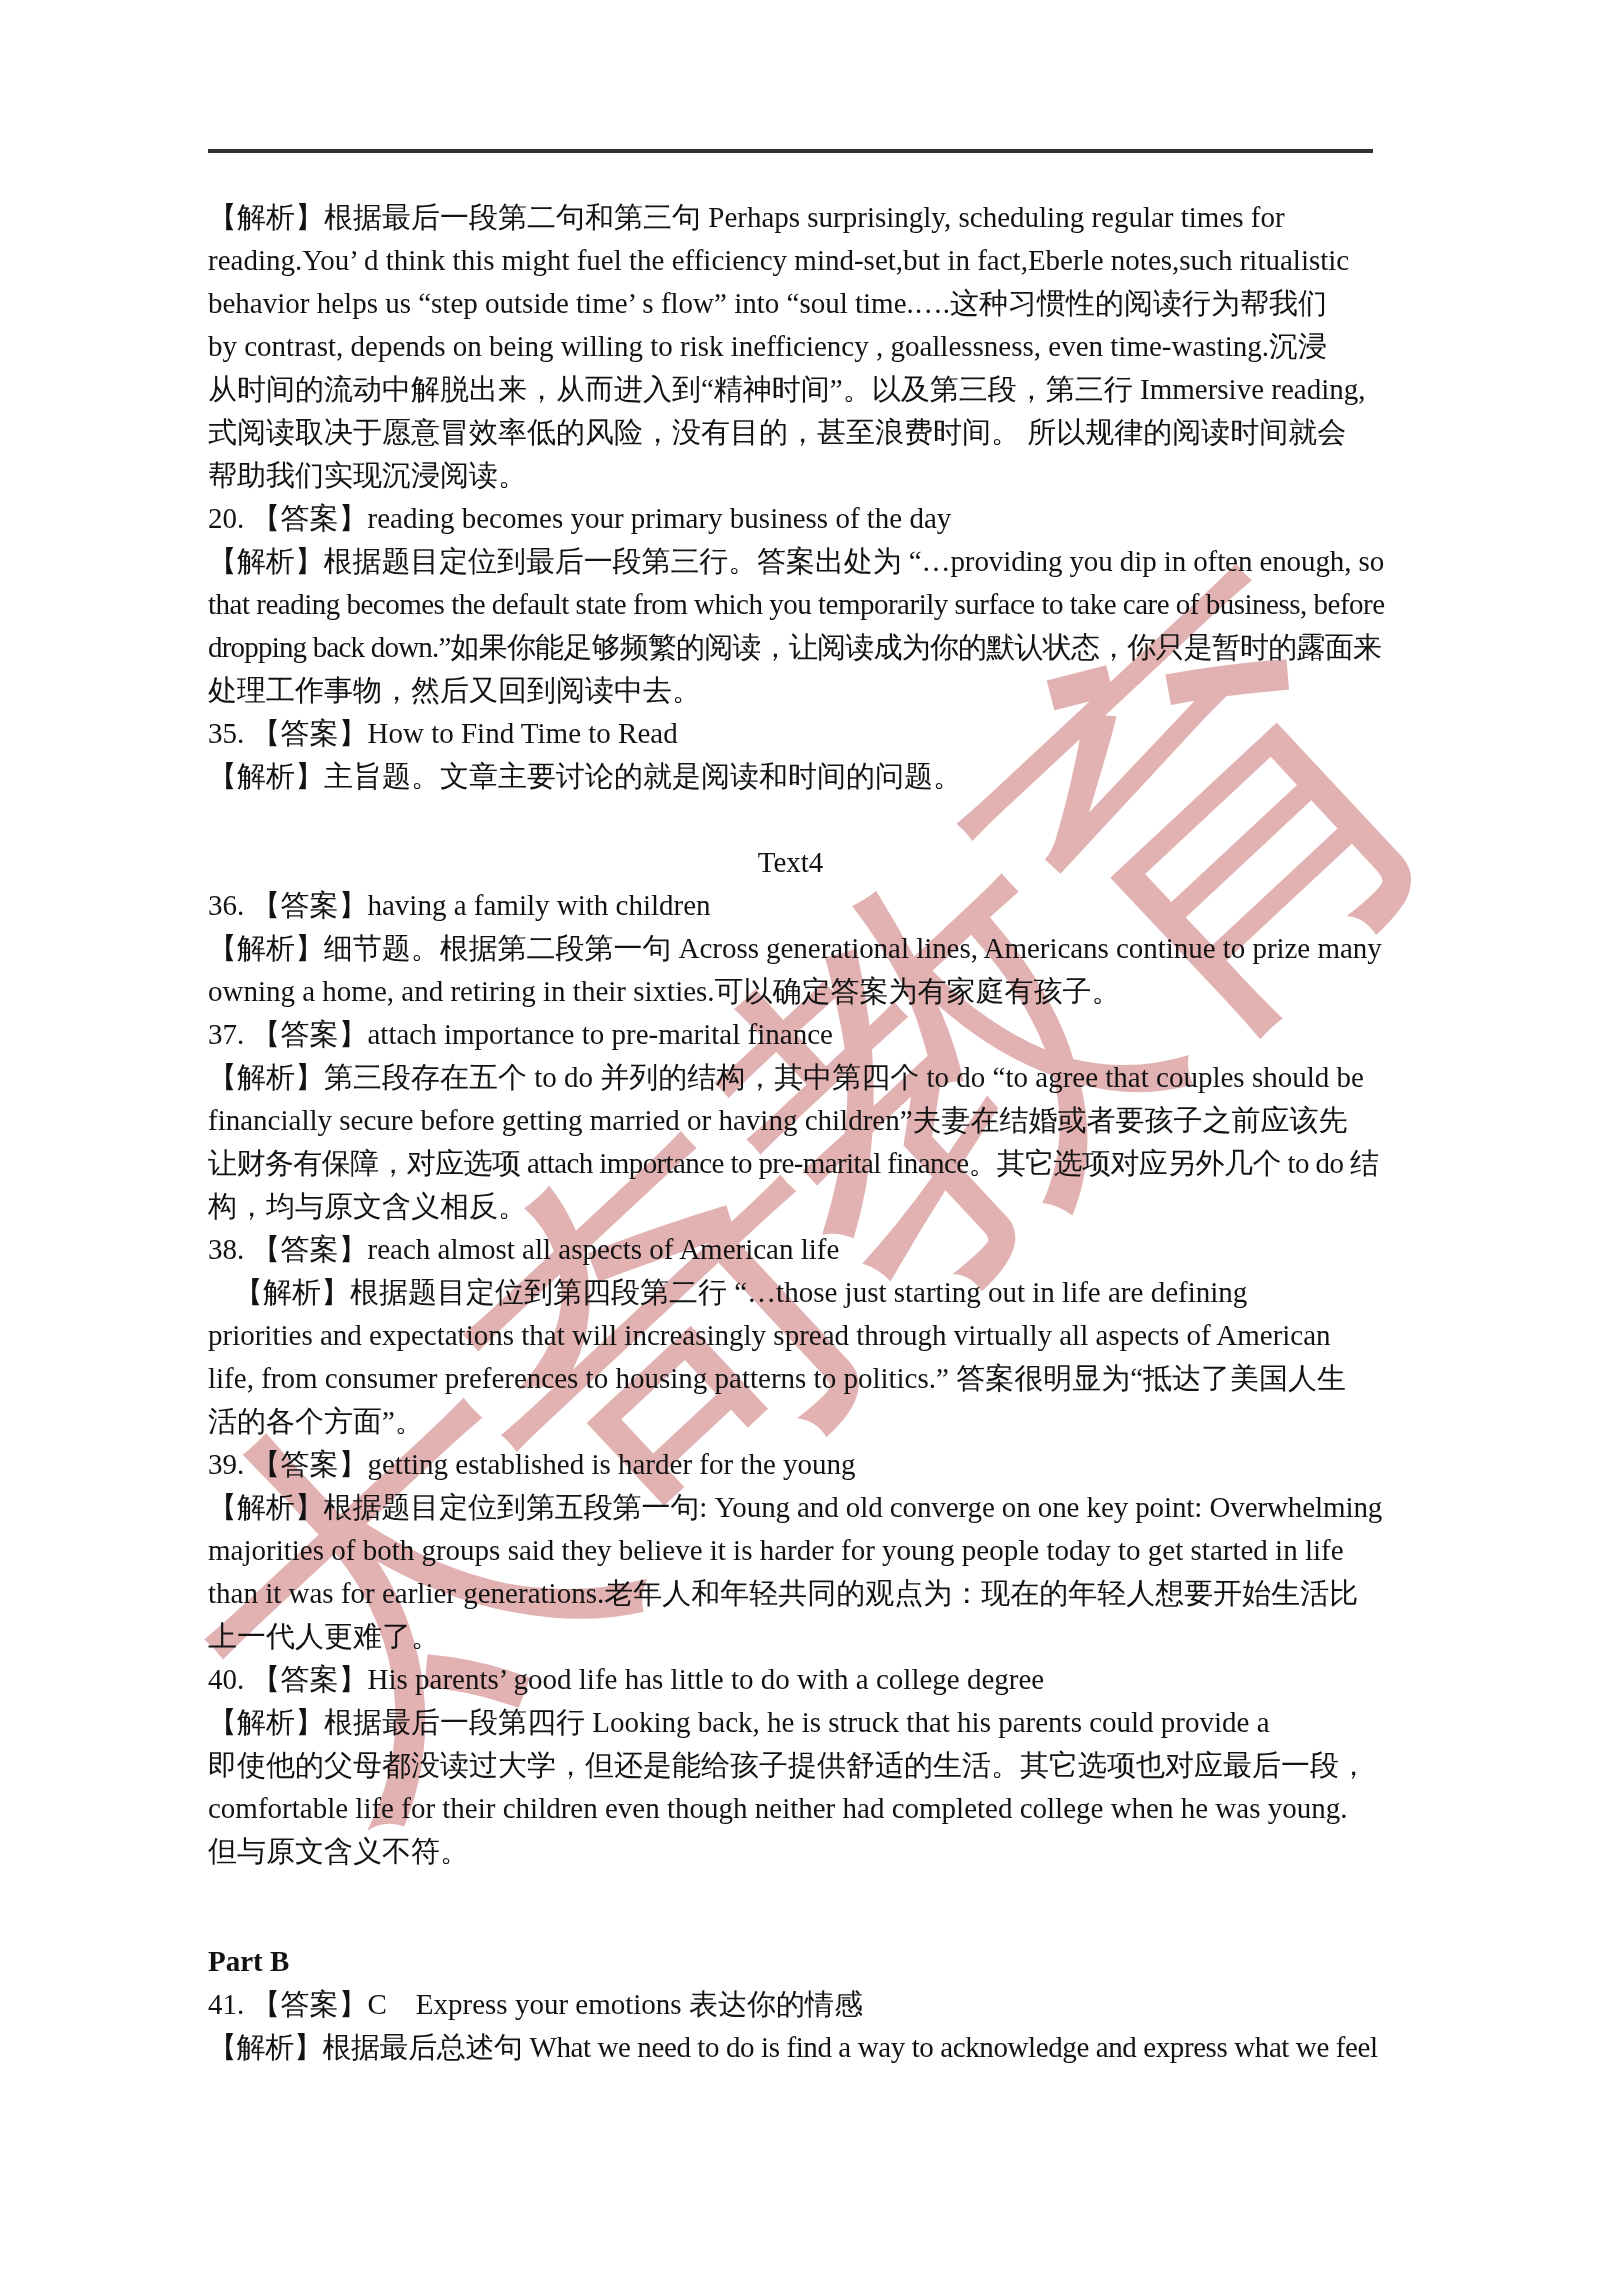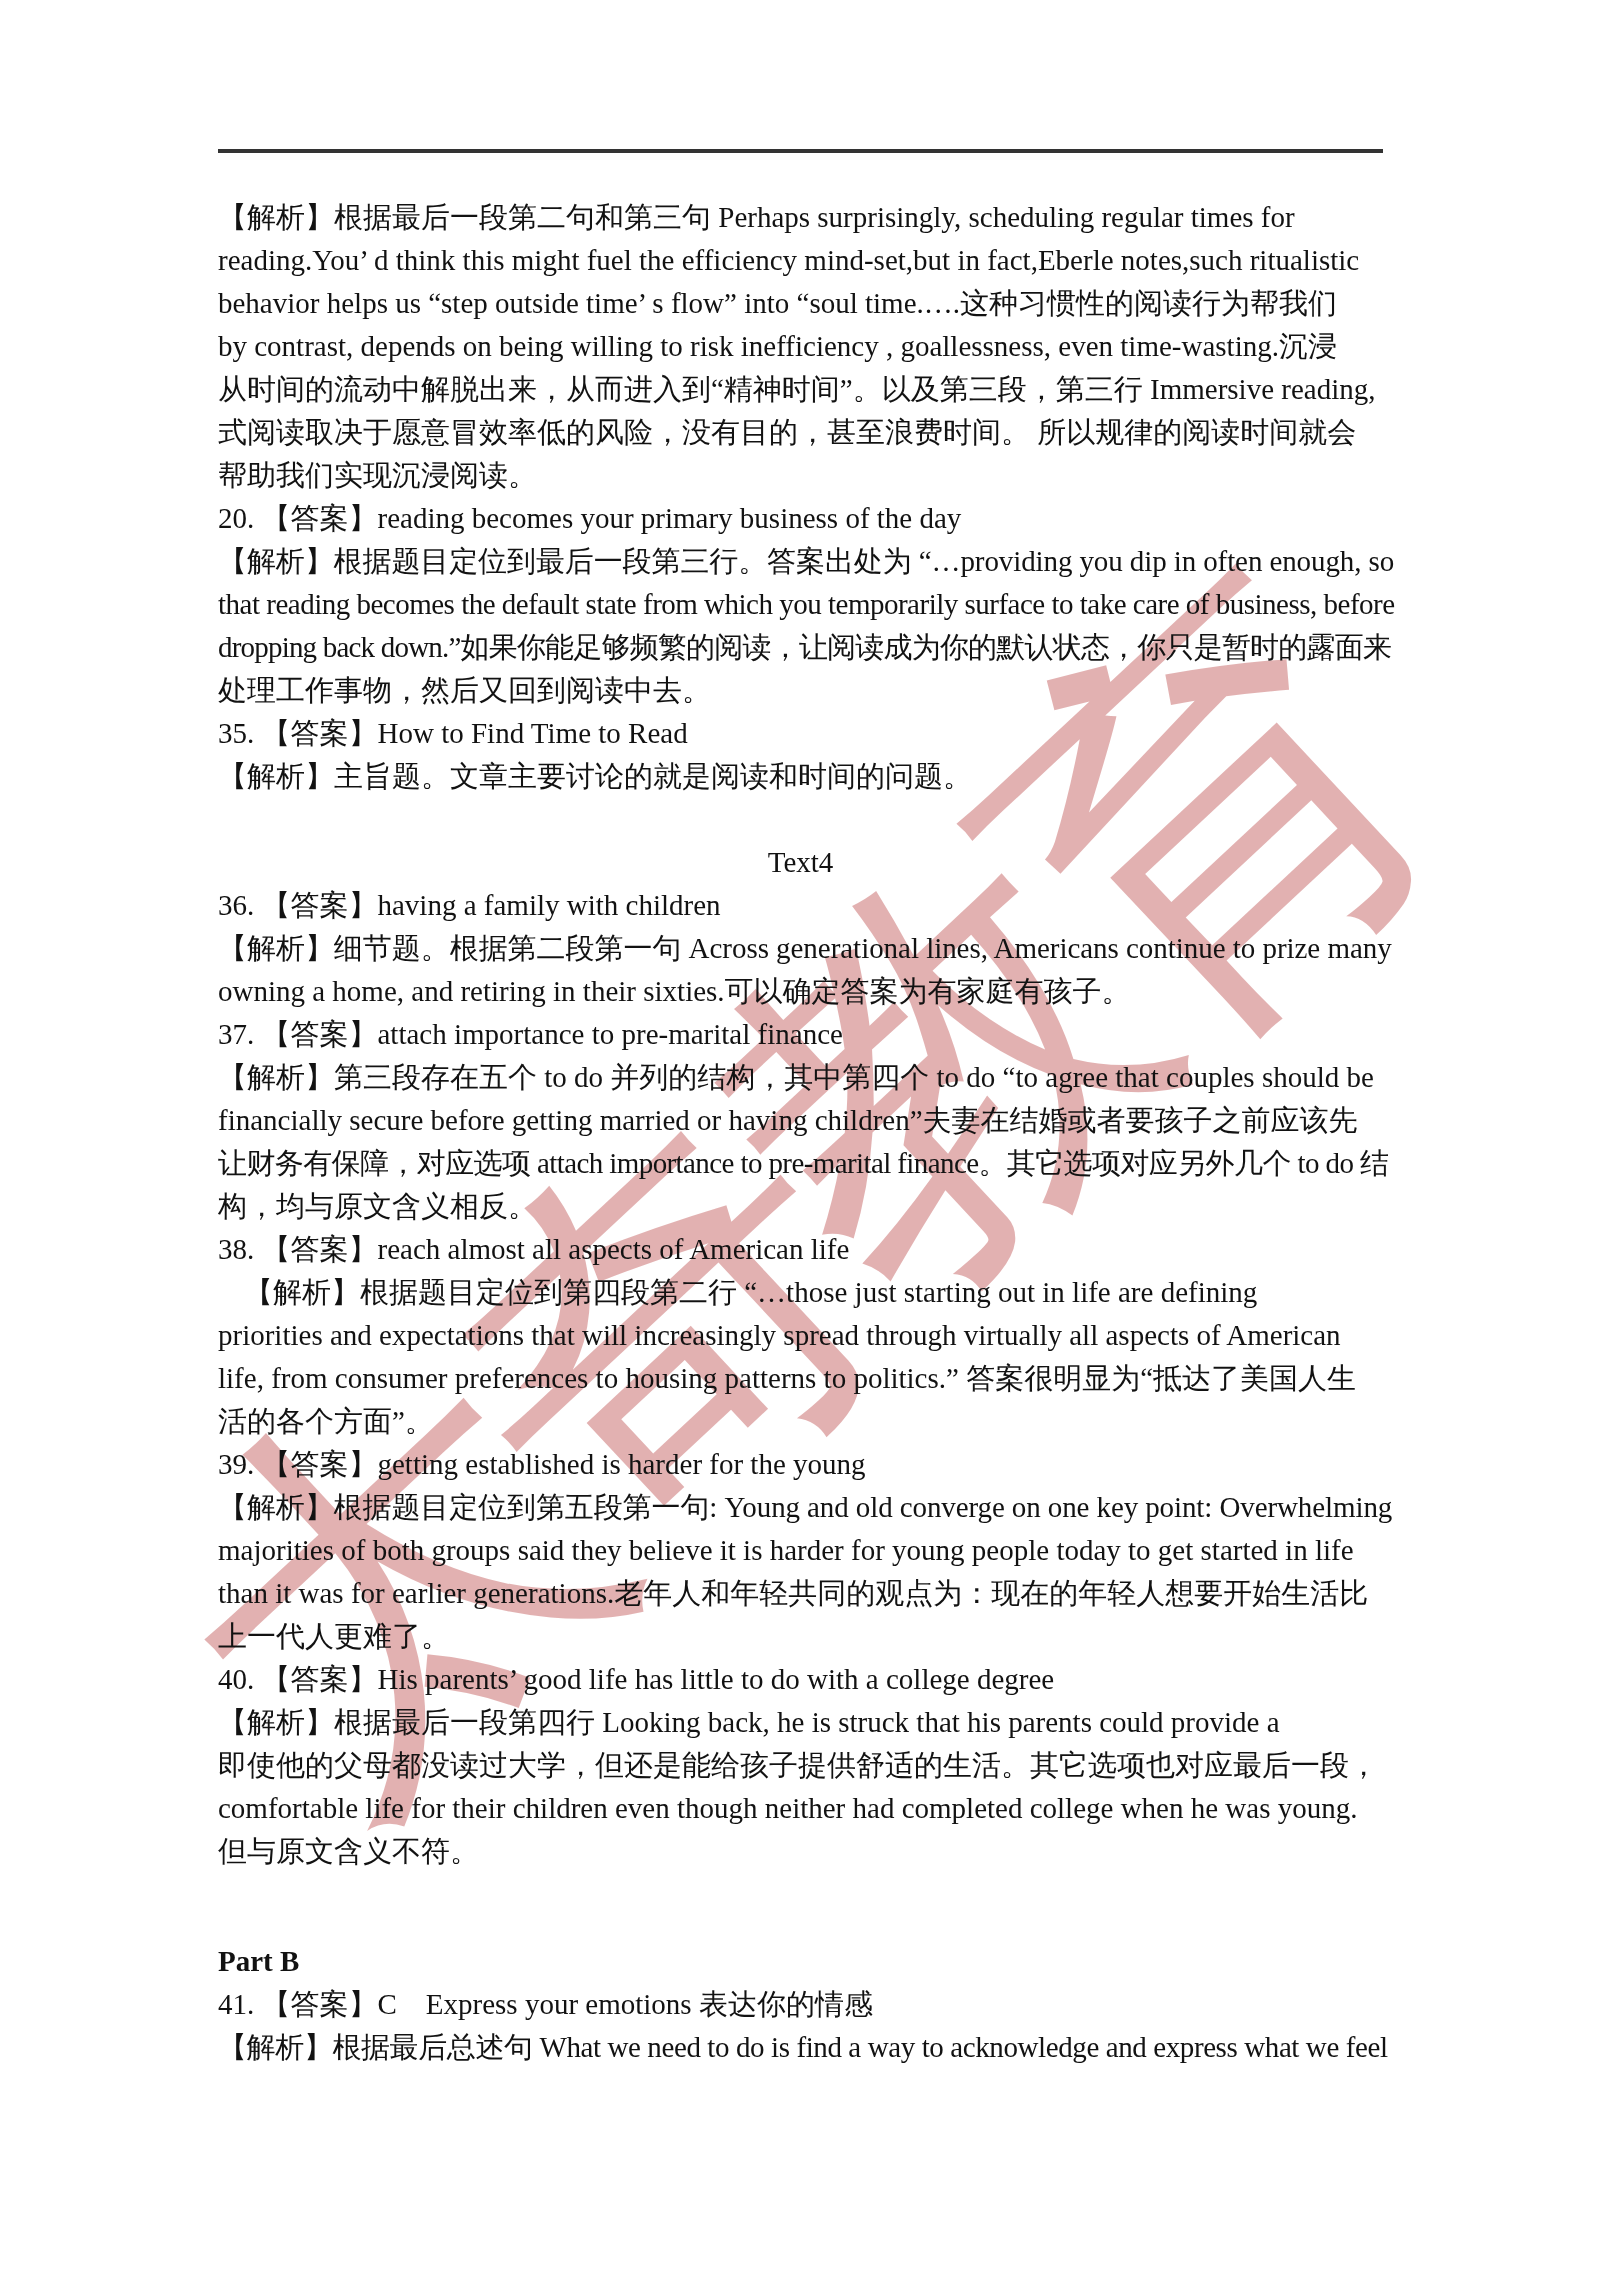--- a/index.html
+++ b/index.html
@@ -29,21 +29,21 @@
     font-size: 406px;
     letter-spacing: -31px;
     white-space: nowrap;
     opacity: 0.45;
     font-family: "Liberation Serif", "DejaVu Serif", serif;
     z-index: 0;
     pointer-events: none;
   }
   .content {
     position: absolute;
-    left: 218px;
+    left: 208px;
     top: 149px;
     width: 1165px;
     z-index: 1;
   }
   .rule {
     height: 3.9px;
     width: 100%;
     margin-bottom: 43px;
   }
   .block { margin: 0; }

